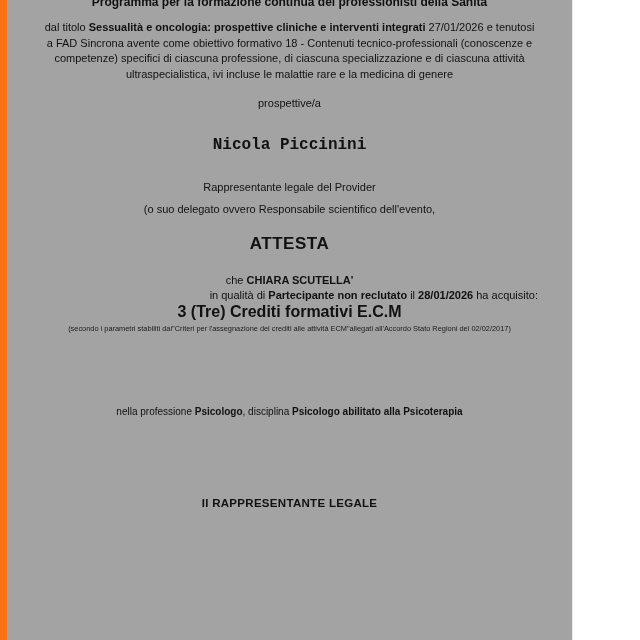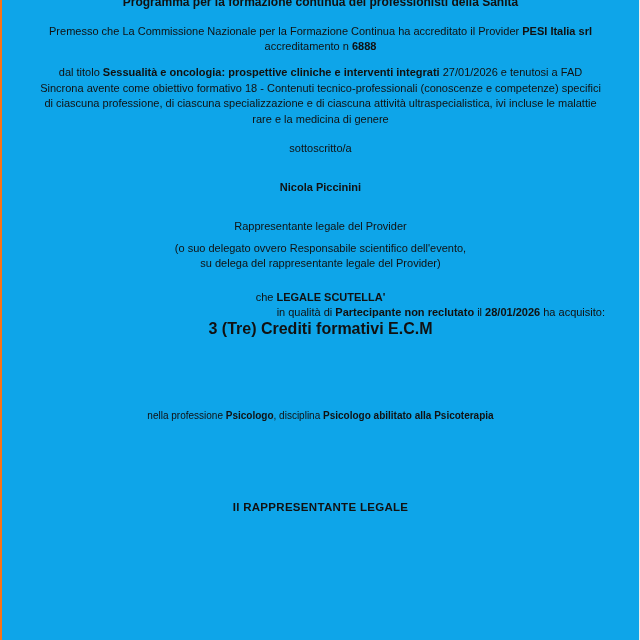--- a/index.html
+++ b/index.html
@@ -6,89 +6,89 @@
   body {
     width: 640px;
     height: 640px;
     overflow: hidden;
     background: #ffffff;
     font-family: "Liberation Sans", "DejaVu Sans", sans-serif;
     color: #111111;
   }
   .page {
     position: relative;
-    width: 640px;
+    width: 573px;
     height: 640px;
     box-sizing: border-box;
     overflow: hidden;
     padding: 0 34px;
     text-align: center;
-    background: #0ea5e9;
-    border-left: 2px solid #f97316;
+    background: #a3a3a3;
+    border-left: 7px solid #f97316;
     border-right: 1px solid #ececec;
   }
   .t { margin-left: auto; margin-right: auto; }
   b { font-weight: bold; }
 
   .header-line {
     font-size: 12px; font-weight: bold; line-height: 14px;
     margin-top: -5px; max-width: 585px;
   }
   .premise-1 {
     font-size: 11px; line-height: 15px; margin-top: 15px; max-width: 575px;
   }
   .premise-2 {
     font-size: 11px; line-height: 15px; margin-top: 12px; max-width: 585px;
   }
   .event-paragraph {
     font-size: 11px; line-height: 15.5px; margin-top: 11px; max-width: 572px;
   }
   .sottoscritto { font-size: 11px; margin-top: 15px; }
-  .rep-name { font-size: 11px; font-weight: bold; margin-top: 27px; }
+  .rep-name { font-size: 16px; font-weight: bold; margin-top: 27px; font-family: Liberation Mono, monospace; }
   .rep-line { font-size: 11px; margin-top: 27px; text-align: center; }
   .delegate-line { font-size: 11px; line-height: 15px; }
   .delegate-block { margin-top: 9px; }
   .attesta {
     font-size: 17px; font-weight: bold; margin-top: 17px; letter-spacing: 0.5px;
   }
   .che-line { font-size: 11px; margin-top: 20px; }
   .quality-line { font-size: 11px; margin-top: 3px; text-align: right; }
   .credits-line { font-size: 16px; font-weight: bold; margin-top: 2px; }
   .fine-print { font-size: 7.4px; line-height: 10px; margin-top: 3px; color: #1a1a1a; }
   .profession-line { font-size: 10px; margin-top: 72px; }
   .legal-rep-title { font-size: 11.5px; font-weight: bold; margin-top: 80px; letter-spacing: 0.3px; }
 </style>
 </head>
 <body>
 
 <div class="page">
 
   <div class="t header-line">Programma per la formazione continua dei professionisti della Sanità</div>
 
-  <div class="t premise-1"><span>Premesso che La Commissione Nazionale per la Formazione Continua ha accreditato il Provider </span><b>PESI Italia srl</b><span> accreditamento n </span><b>6888</b></div>
 
 
   <div class="t event-paragraph"><span>dal titolo </span><b>Sessualità e oncologia: prospettive cliniche e interventi integrati</b><span> 27/01/2026 e tenutosi a FAD Sincrona avente come obiettivo formativo 18 - Contenuti tecnico-professionali (conoscenze e competenze) specifici di ciascuna professione, di ciascuna specializzazione e di ciascuna attività ultraspecialistica, ivi incluse le malattie rare e la medicina di genere</span></div>
 
-  <div class="t sottoscritto">sottoscritto/a</div>
+  <div class="t sottoscritto">prospettive/a</div>
 
   <div class="t rep-name">Nicola Piccinini</div>
 
   <div class="t rep-line">Rappresentante legale del Provider</div>
 
   <div class="delegate-block">
     <div class="t delegate-line">(o suo delegato ovvero Responsabile scientifico dell'evento,</div>
-    <div class="t delegate-line">su delega del rappresentante legale del Provider)</div>
   </div>
 
+  <div class="t attesta">ATTESTA</div>
 
-  <div class="t che-line"><span>che </span><b>LEGALE SCUTELLA'</b></div>
+  <div class="t che-line"><span>che </span><b>CHIARA SCUTELLA'</b></div>
 
   <div class="t quality-line"><span>in qualità di </span><b>Partecipante non reclutato</b><span> il </span><b>28/01/2026</b><span> ha acquisito:</span></div>
 
   <div class="t credits-line">3 (Tre) Crediti formativi E.C.M</div>
 
+  <div class="t fine-print">(secondo i parametri stabiliti dai"Criteri per l'assegnazione dei crediti alle attività ECM"allegati all'Accordo Stato Regioni del 02/02/2017)</div>
 
   <div class="t profession-line"><span>nella professione </span><b>Psicologo</b><span>, disciplina </span><b>Psicologo abilitato alla Psicoterapia</b></div>
 
   <div class="t legal-rep-title">Il RAPPRESENTANTE LEGALE</div>
 
 </div>
 
 </body></html>

